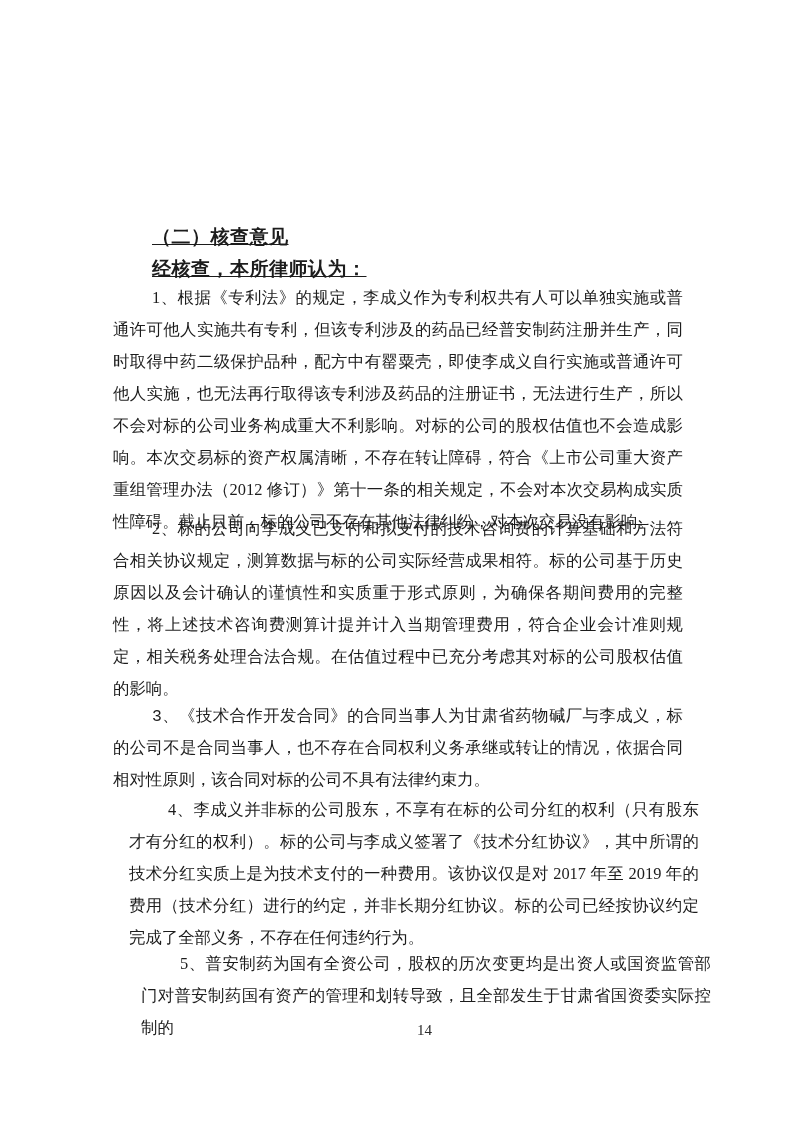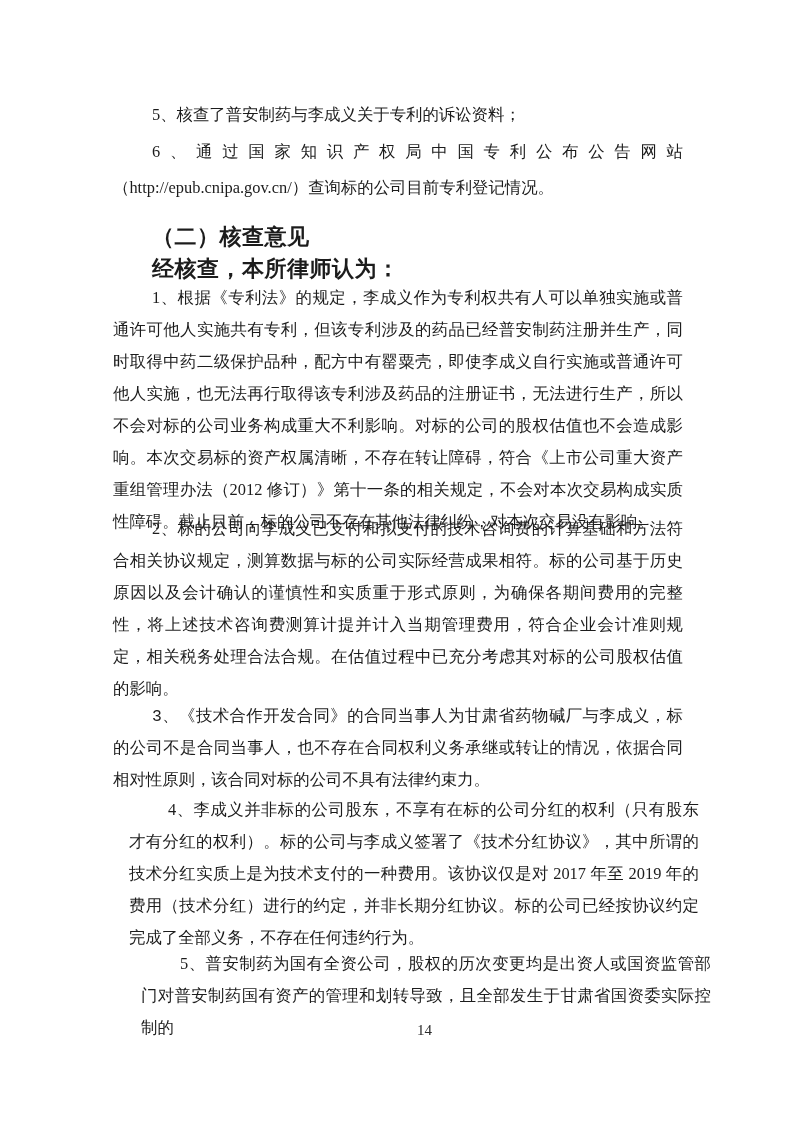--- a/index.html
+++ b/index.html
@@ -29,44 +29,41 @@
     margin: 0;
     padding: 0;
     text-indent: 39px;
   }
   .procedures p {
     line-height: 36.5px;
   }
   .heading {
     font-family: "Liberation Sans", "DejaVu Sans", sans-serif;
     font-weight: 700;
-    font-size: 22px;
+    font-size: 19px;
     letter-spacing: 0.5px;
+    text-decoration: underline;
   }
   .page-number {
     position: absolute;
     top: 1020px;
     left: 0;
     width: 793px;
     text-align: center;
     font-size: 15px;
     line-height: 20px;
     color: #2a2a2a;
     margin-left: 28px;
   }
 </style>
 </head>
 <body>
 
 <div class="page">
 
-  <div class="content-block procedures" style="top: 97px;">
-    <p>5、核查了普安制药与李成义关于专利的诉讼资料；</p>
-    <p>6、通过国家知识产权局中国专利公布公告网站（http://epub.cnipa.gov.cn/）查询标的公司目前专利登记情况。</p>
-  </div>
 
   <div class="content-block heading" style="top: 221px;">
     <p>（二）核查意见</p>
   </div>
 
   <div class="content-block heading" style="top: 253px;">
     <p>经核查，本所律师认为：</p>
   </div>
 
   <div class="content-block" style="top: 282px;">

